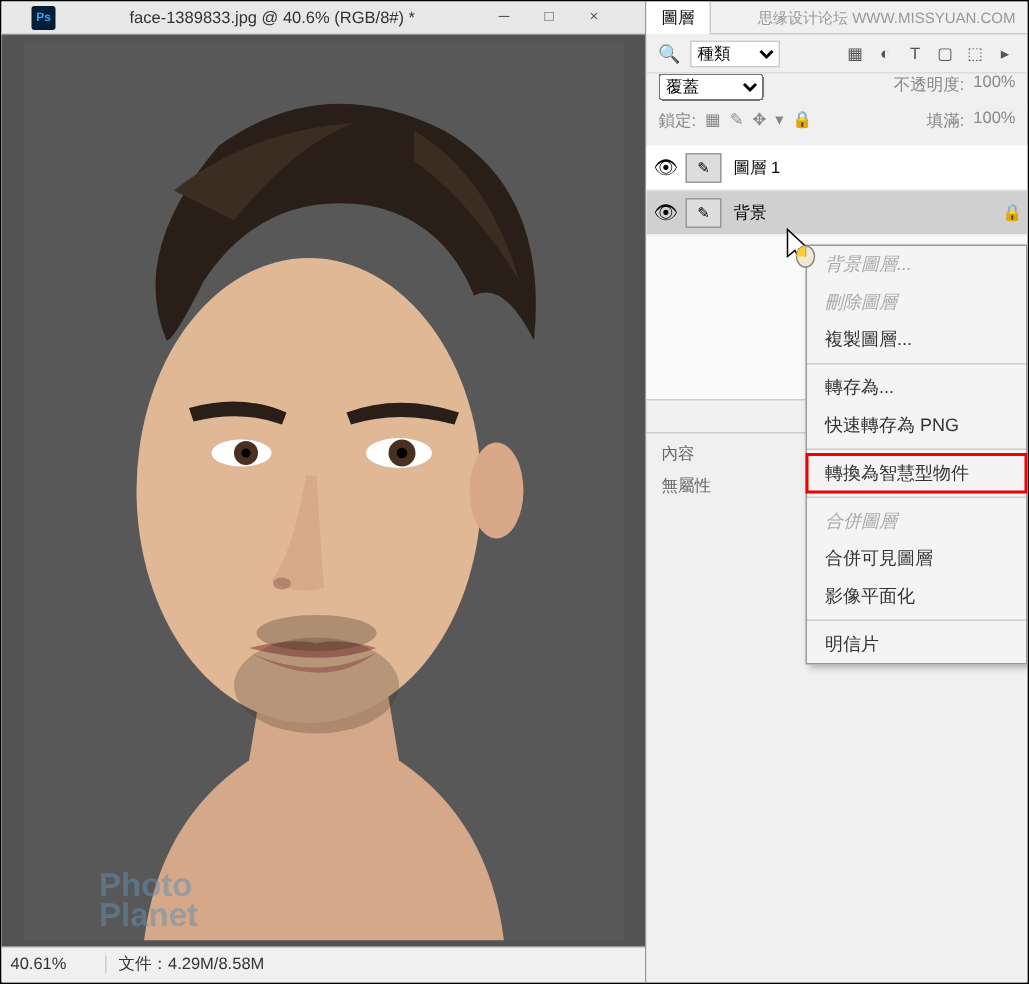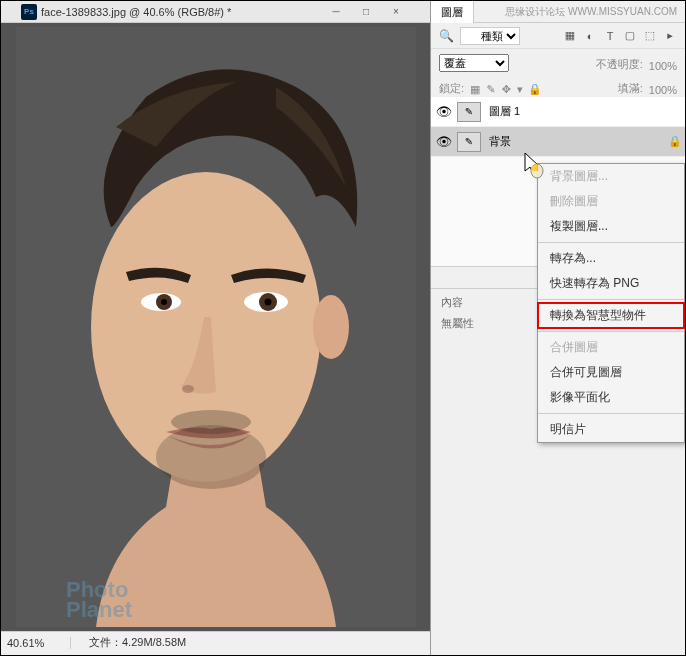--- a/index.html
+++ b/index.html
@@ -1,43 +1,43 @@
 <!DOCTYPE html>
 <html><head>
 <meta charset="utf-8">
 <style>
 * { margin: 0; padding: 0; box-sizing: border-box; font-family: "Microsoft YaHei", sans-serif; }
 body { background: #fff; width: 686px; height: 656px; position: relative; overflow: hidden; border: 1px solid #000; }
 
 .doc-window { position: absolute; left: 0; top: 0; width: 430px; height: 654px; background: #f0f0f0; border-right: 1px solid #999; }
 .doc-titlebar { height: 22px; background: #e8e8e8; border-bottom: 1px solid #ccc; display: flex; align-items: center; padding: 0 20px; font-size: 11px; }
 .doc-titlebar .ps-icon { width: 16px; height: 16px; background: #001e36; color: #31a8ff; font-size: 8px; font-weight: bold; display: flex; align-items: center; justify-content: center; margin-right: 4px; border-radius: 2px; }
-.doc-titlebar .title-text { flex: 1; color: #333; }
+.doc-titlebar .title-text { flex: 1; color: #333; text-align: center; }
 .doc-titlebar .win-btns { display: flex; gap: 2px; }
 .doc-titlebar .win-btn { width: 28px; height: 16px; display: flex; align-items: center; justify-content: center; font-size: 10px; color: #555; cursor: pointer; }
 
 .canvas-area { position: relative; width: 100%; height: 608px; background: #535353; display: flex; align-items: center; justify-content: center; }
 .canvas-area svg { display: block; }
 
-.statusbar { height: 22px; background: #f0f0f0; border-top: 1px solid #ccc; display: flex; align-items: center; font-size: 11px; color: #333; gap: 10px; }
+.statusbar { height: 22px; background: #f0f0f0; border-top: 1px solid #ccc; display: flex; align-items: center; font-size: 11px; color: #333; }
 .statusbar .zoom { width: 70px; padding-left: 6px; border-right: 1px solid #ccc; }
 .statusbar .fileinfo { padding-left: 8px; }
 
 .right-panel { position: absolute; left: 430px; top: 0; width: 254px; height: 654px; background: #f0f0f0; }
 .panel-header { height: 22px; display: flex; align-items: flex-start; border-bottom: 1px solid #ccc; font-size: 11px; }
 .panel-tab { padding: 0 10px; height: 22px; line-height: 22px; background: #fff; border-right: 1px solid #ccc; }
 .watermark { position: absolute; right: 8px; top: 4px; font-size: 10px; color: #999; }
 
 .filter-row { height: 26px; display: flex; align-items: center; gap: 6px; padding: 0 8px; border-bottom: 1px solid #ddd; font-size: 11px; }
 .filter-row .search-icon { font-size: 12px; color: #666; }
-.filter-row select { font-size: 11px; border: 1px solid #ccc; background: #fff; height: 18px; width: 60px; padding-left: 16px; }
+.filter-row select { font-size: 11px; border: 1px solid #ccc; background: #fff; height: 18px; width: 60px; }
 .filter-row .type-icons { display: flex; gap: 6px; margin-left: auto; }
 .filter-row .type-icons span { width: 14px; height: 14px; display: flex; align-items: center; justify-content: center; font-size: 11px; color: #555; }
 
-.blend-row, .lock-row { height: 24px; display: flex; align-items: flex-end; gap: 6px; padding: 0 8px; font-size: 11px; color: #888; border-bottom: 1px solid #eee; }
+.blend-row, .lock-row { height: 24px; display: flex; align-items: flex-start; gap: 6px; padding: 0 8px; font-size: 11px; color: #888; border-bottom: 1px solid #eee; }
 .blend-row select { font-size: 11px; flex: 0 0 70px; height: 18px; }
 .blend-row .opacity-label { margin-left: auto; }
 .lock-row .lock-icons { display: flex; gap: 6px; }
 .lock-row .lock-icons span { font-size: 11px; }
 .lock-row .fill-label { margin-left: auto; }
 
 .layers-list { background: #fff; }
 .layer-row { height: 30px; display: flex; align-items: center; border-bottom: 1px solid #eee; font-size: 11px; }
 .layer-row.selected { background: #d0d0d0; }
 .layer-row .vis { width: 26px; text-align: center; font-size: 13px; }
@@ -46,21 +46,21 @@
 .layer-row .lock-ind { width: 20px; text-align: center; color: #888; }
 
 .layers-spacer { height: 110px; background: #fafafa; border-bottom: 1px solid #ccc; }
 .layers-footer { height: 22px; display: flex; align-items: center; justify-content: flex-end; gap: 10px; padding: 0 10px; font-size: 11px; color: #666; border-bottom: 1px solid #ccc; }
 
 .props-panel { padding: 6px 10px; font-size: 11px; color: #666; }
 .props-panel .label { margin-bottom: 6px; }
 
 .context-menu { position: absolute; left: 536px; top: 162px; width: 148px; background: #f4f4f4; border: 1px solid #999; box-shadow: 2px 2px 5px rgba(0,0,0,0.3); font-size: 12px; z-index: 100; }
 .context-menu .item { padding: 4px 12px; color: #333; cursor: pointer; }
-.context-menu .item.disabled { color: #aaa; }
+.context-menu .item.disabled { color: #aaa; font-style: italic; }
 .context-menu .item.highlighted { outline: 2px solid #e00; outline-offset: -1px; }
 .context-menu .sep { height: 1px; background: #ccc; margin: 3px 0; }
 
 .cursor-mouse { position: absolute; left: 520px; top: 150px; z-index: 101; width: 24px; height: 28px; }
 </style>
 </head>
 <body>
 
 <div class="doc-window">
   <div class="doc-titlebar">

